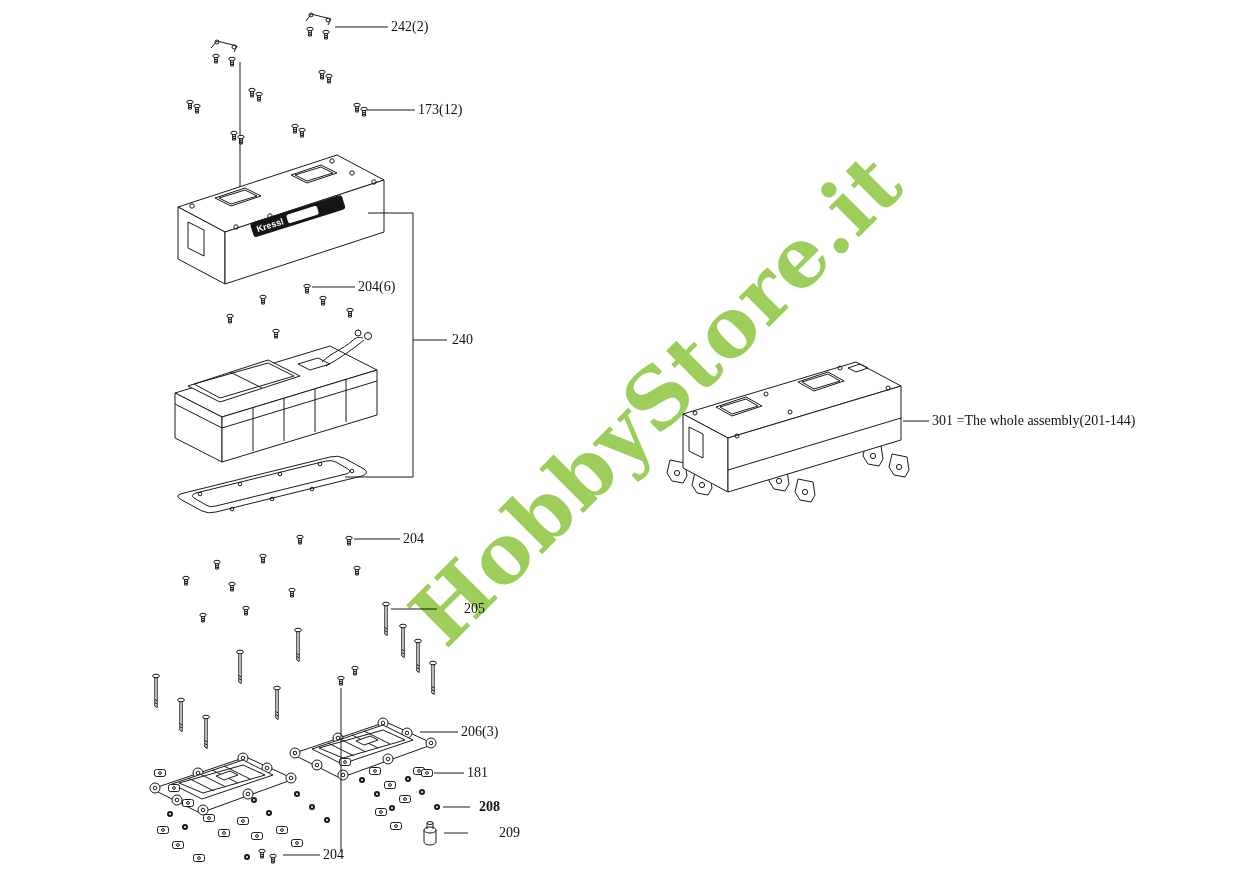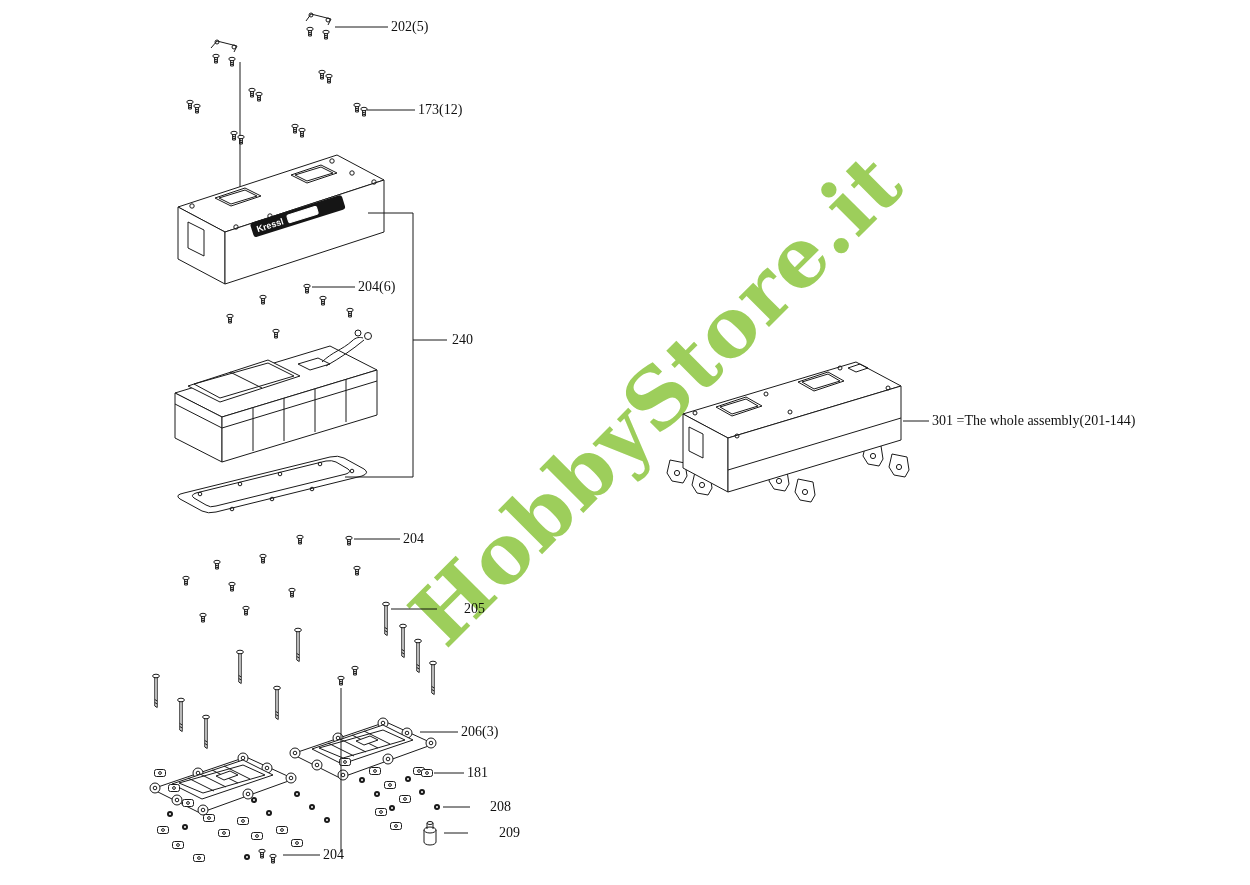--- a/index.html
+++ b/index.html
@@ -322,28 +322,28 @@
       <path d="M283,855 L320,855"></path>
       <path d="M903,421 L929,421"></path>
     </g>
   </svg>
 
   <div class="case-label">
     <span>Kressl</span>
     <span class="minibox"></span>
   </div>
 
-  <div class="lbl" style="left:391px; top:19px;">202(5)</div>
+  <div class="lbl" style="left:391px; top:19px;">242(2)</div>
   <div class="lbl" style="left:418px; top:102px;">173(12)</div>
   <div class="lbl" style="left:358px; top:279px;">204(6)</div>
   <div class="lbl" style="left:452px; top:332px;">240</div>
   <div class="lbl" style="left:403px; top:531px;">204</div>
   <div class="lbl" style="left:464px; top:601px;">205</div>
   <div class="lbl" style="left:461px; top:724px;">206(3)</div>
   <div class="lbl" style="left:467px; top:765px;">181</div>
-  <div class="lbl" style="left:490px; top:799px;">208</div>
+  <div class="lbl" style="left:479px; top:799px;font-weight:bold;">208</div>
   <div class="lbl" style="left:499px; top:825px;">209</div>
   <div class="lbl" style="left:323px; top:847px;">204</div>
   <div class="lbl" style="left:932px; top:413px;">301 =The whole assembly(201-144)</div>
 
   <div class="watermark">HobbyStore.it</div>
 
 </div>
 
 </body></html>

